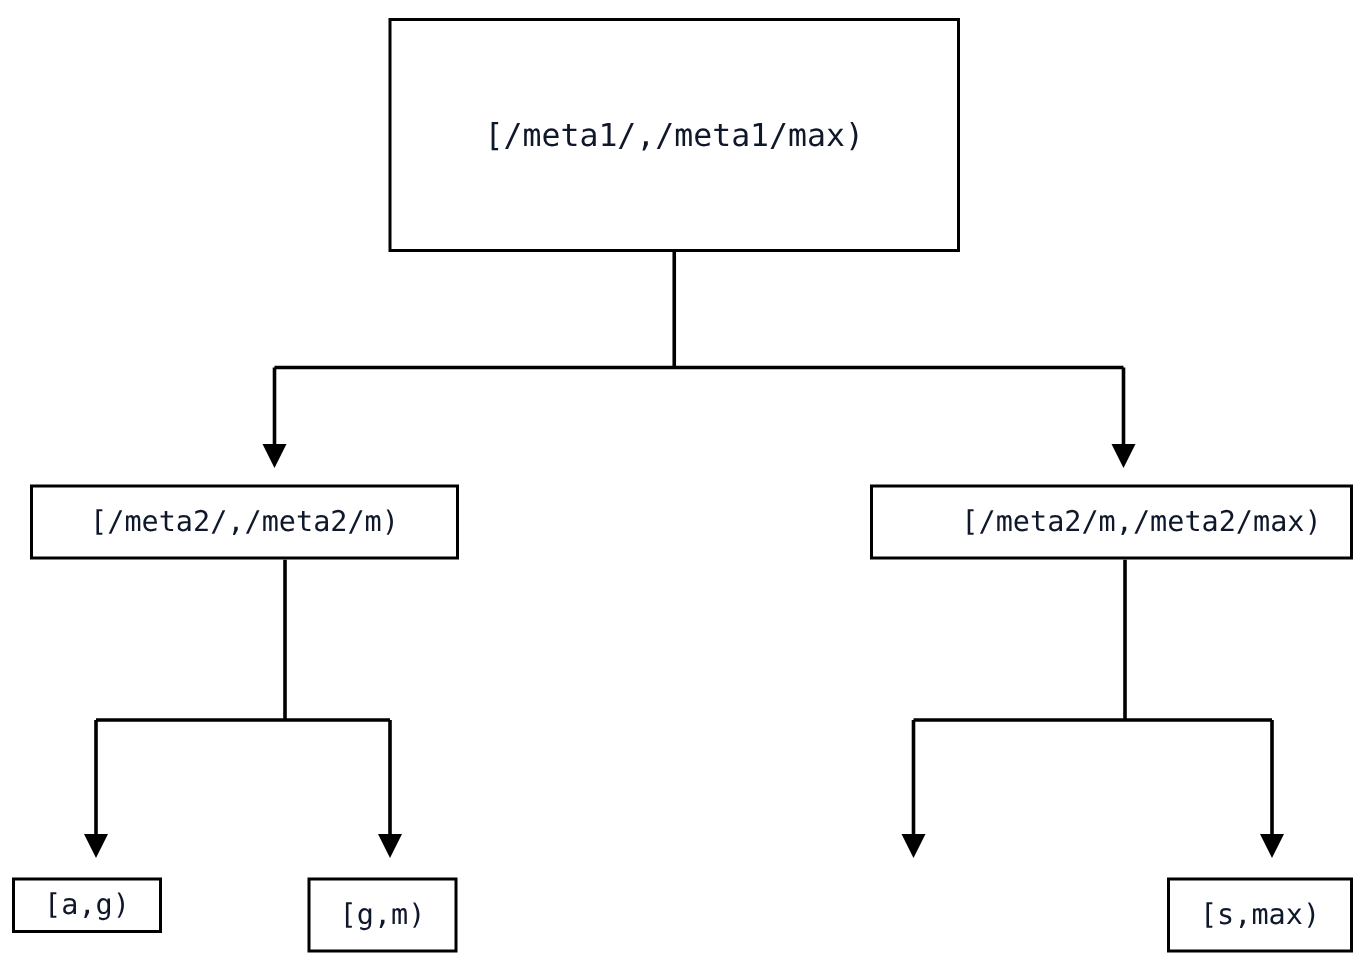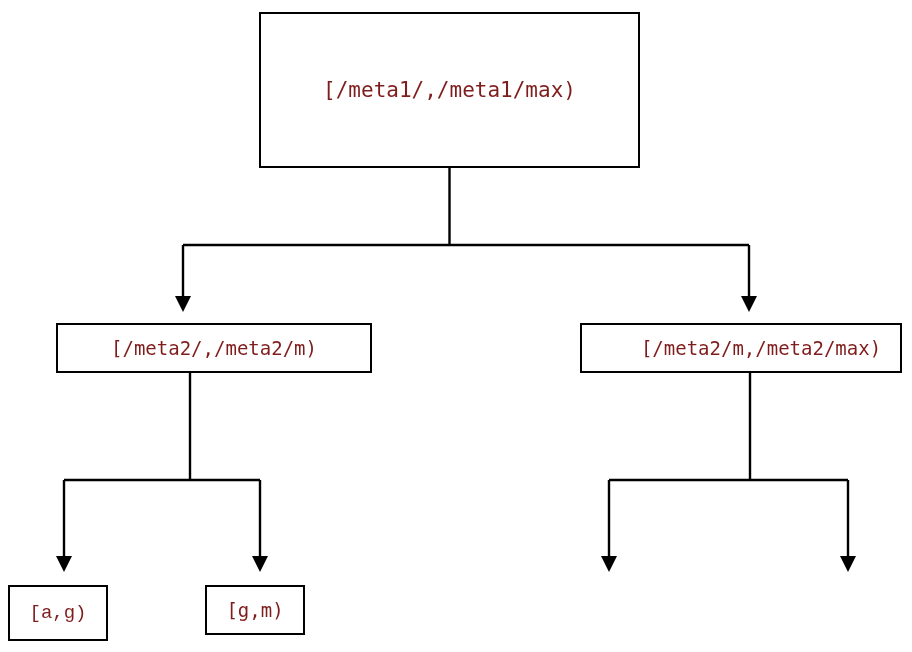--- a/index.html
+++ b/index.html
@@ -17,58 +17,56 @@
     font-family: "DejaVu Sans Mono", "Liberation Mono", monospace;
   }
   .node {
     position: absolute;
     box-sizing: border-box;
     background: #ffffff;
     border: 2px solid #000000;
     display: flex;
     align-items: center;
     justify-content: center;
-    color: #7f1d1d;
+    color: #0f172a;
     white-space: pre;
     letter-spacing: 0px;
   }
   .node-label {
     display: block;
     line-height: 1;
   }
   #root-node {
     left: 259px;
     top: 12px;
     width: 381px;
     height: 156px;
     font-size: 21px;
   }
   #mid-left-node {
     left: 20px;
     top: 323px;
-    width: 316px;
+    width: 286px;
     height: 50px;
     font-size: 19px;
-    margin-left: 36px;
   }
   #mid-right-node {
     left: 580px;
     top: 323px;
     width: 322px;
     height: 50px;
     font-size: 19px;
     padding-left: 40px;
   }
   #leaf-0-node {
     left: 8px;
     top: 585px;
     width: 100px;
-    height: 56px;
+    height: 37px;
     font-size: 19px;
-    font-family: Liberation Mono, monospace;
   }
   #leaf-1-node {
     left: 205px;
     top: 585px;
     width: 100px;
     height: 50px;
     font-size: 19px;
     justify-content: center;
   }
   #leaf-2-node {
@@ -151,14 +149,17 @@
 
   <div class="node" id="leaf-0-node">
     <span class="node-label">[a,g)</span>
   </div>
 
   <div class="node" id="leaf-1-node">
     <span class="node-label">[g,m)</span>
   </div>
 
 
+  <div class="node" id="leaf-3-node">
+    <span class="node-label">[s,max)</span>
+  </div>
 
 </div>
 
 </body></html>

